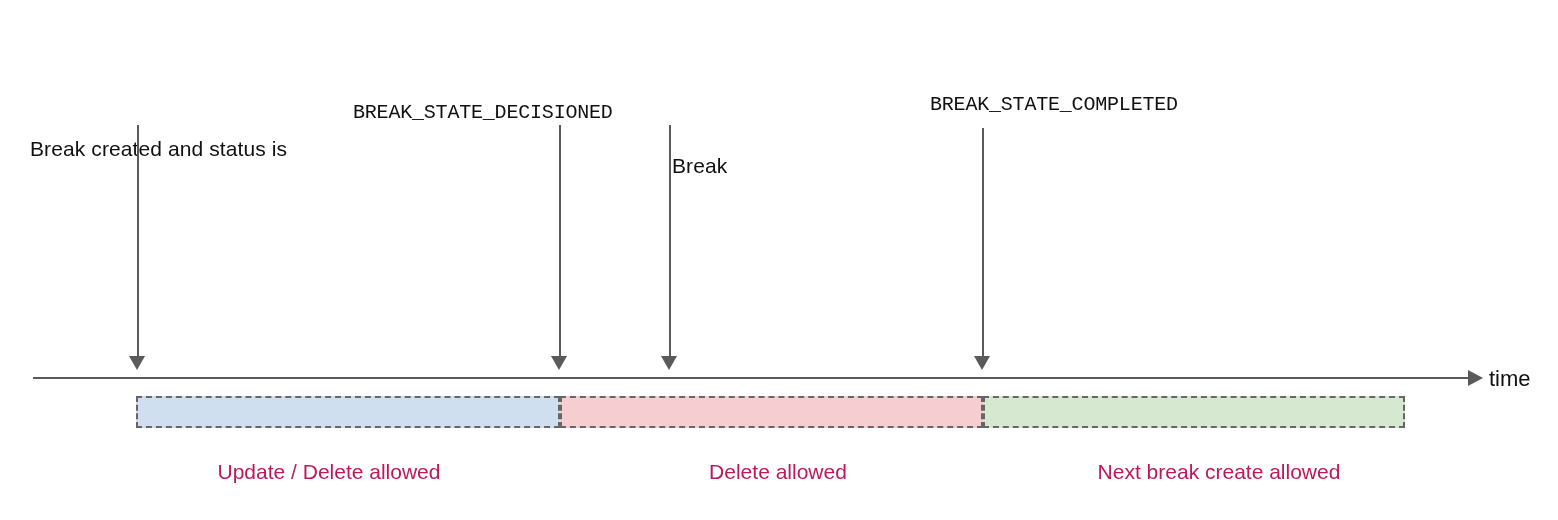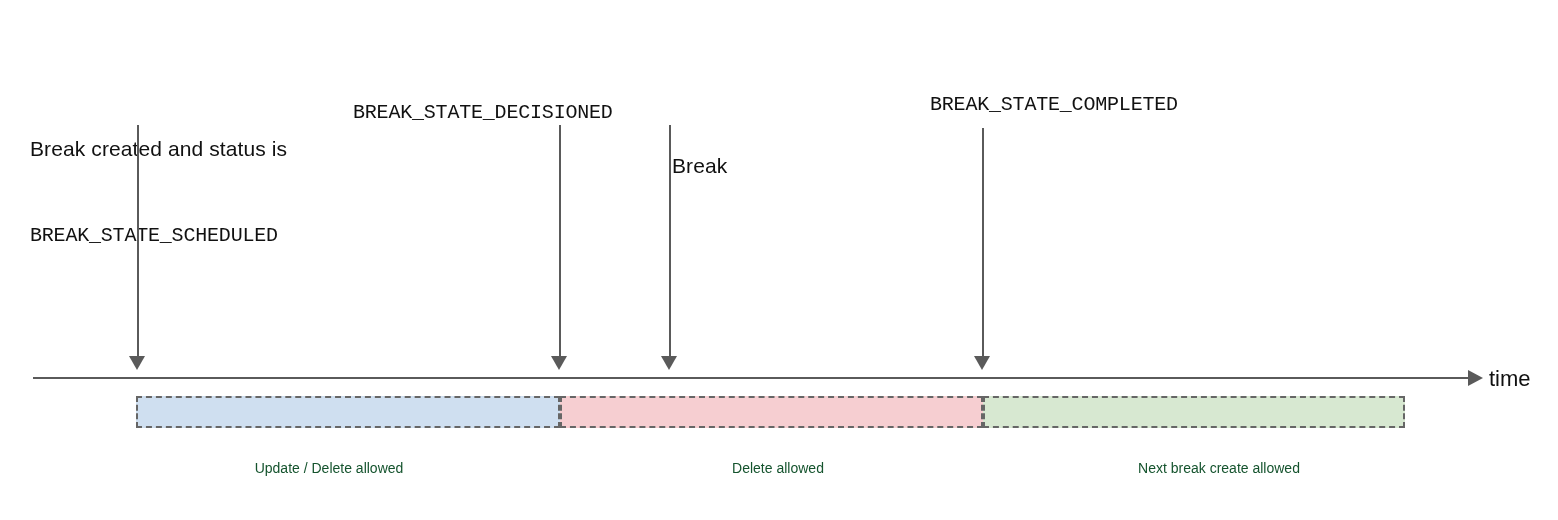--- a/index.html
+++ b/index.html
@@ -87,34 +87,33 @@
     top: 396px;
     height: 32px;
     box-sizing: border-box;
     border: 2px dashed #666666;
   }
 
   
   .caption {
     position: absolute;
     font-family: "Liberation Sans", sans-serif;
-    font-size: 14px;
-    color: #14532d;
+    font-size: 21px;
+    color: #be185d;
     white-space: nowrap;
     text-align: center;
   }
 </style>
 </head>
 <body>
 
 <div id="diagram">
 
   <div class="annotation" style="left:30px; top:40px;">
     <div class="sans">Break created and status is</div>
-    <div class="mono">BREAK_STATE_SCHEDULED</div>
   </div>
   <div class="vline" style="left:137px; top:125px; height:233px;"></div>
   <div class="vhead" style="left:129px; top:356px;"></div>
 
   <div class="annotation" style="left:353px; top:40px;">
     <div class="mono">BREAK_STATE_DECISIONED</div>
   </div>
   <div class="vline" style="left:559px; top:125px; height:233px;"></div>
   <div class="vhead" style="left:551px; top:356px;"></div>
 

